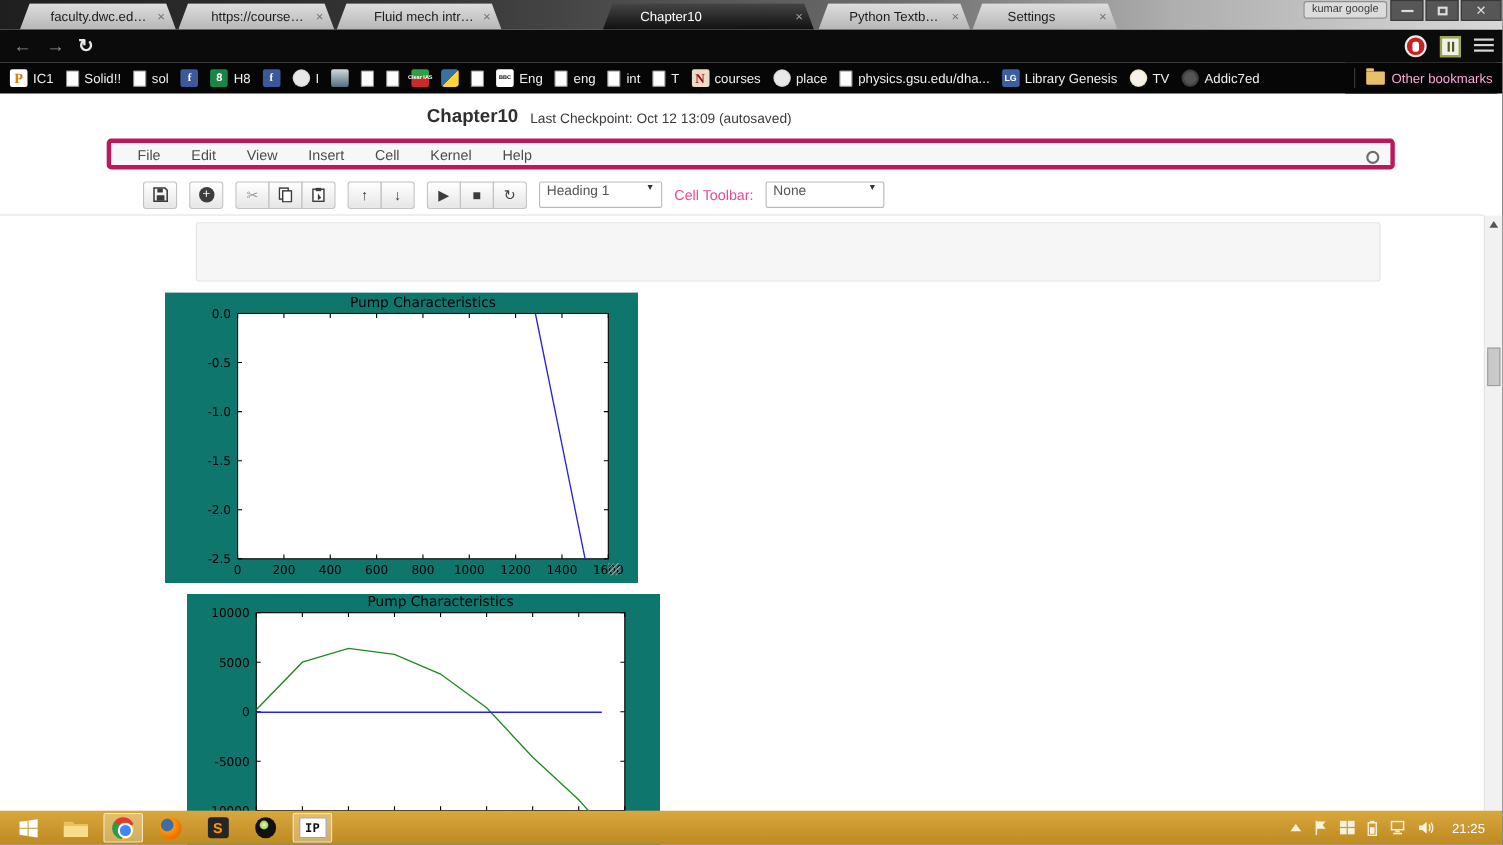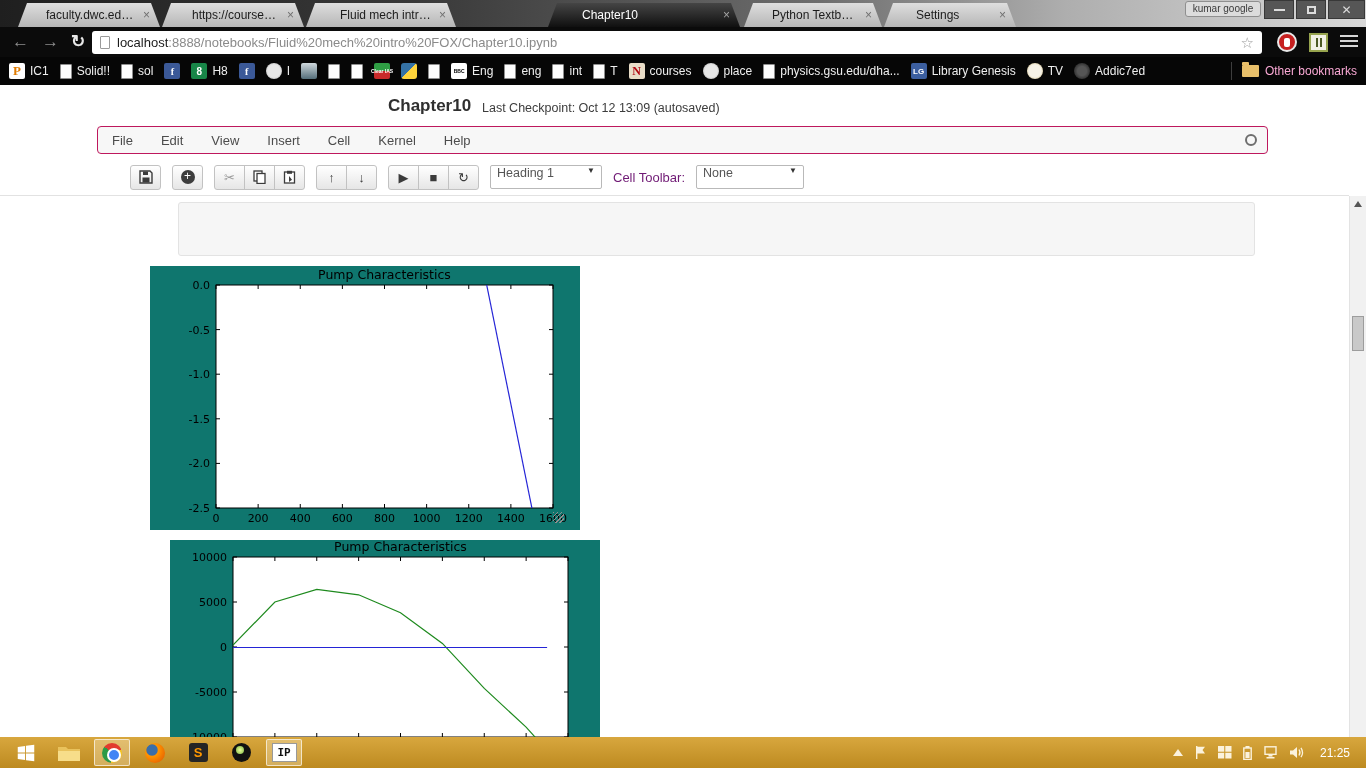--- a/index.html
+++ b/index.html
@@ -81,40 +81,40 @@
   .nb-logo{position:absolute;left:108px;top:86px;font-family:"DejaVu Sans Mono",monospace;
     font-size:29px;letter-spacing:-1px;white-space:nowrap;}
   .nb-logo .ip{color:#232323;font-weight:bold;}
   .nb-logo .y{color:#8a8a8a;}
   .nb-logo .nm{color:#4779b2;margin-left:8px;}
   .nb-title{position:absolute;left:388px;top:96px;font-size:17px;font-weight:bold;color:#2f2f2f;}
   .nb-ckpt{position:absolute;left:482px;top:101px;font-size:12.5px;color:#3c3c3c;}
 
   
   .menubar{position:absolute;left:97px;top:126px;width:1171px;height:28px;background:#f7f7f7;
-    border:1px solid #be185d;border-radius:4px;display:flex;align-items:center;padding-left:0;}
+    border:4px solid #be185d;border-radius:4px;display:flex;align-items:center;padding-left:10px;}
   .menuitem{padding:0 14px;font-size:13px;color:#4c4c4c;}
   .kernel-ind{position:absolute;right:10px;top:7px;width:12px;height:12px;border:2px solid #6e6e6e;border-radius:50%;}
 
   
   .toolbar{position:absolute;left:130px;top:164px;height:26px;display:flex;align-items:center;gap:11px;}
   .grp{display:flex;}
   .tbtn{height:25px;min-width:31px;background:linear-gradient(#ffffff,#e6e6e6);border:1px solid #c2c2c2;
     border-radius:3px;display:flex;align-items:center;justify-content:center;font-size:13px;color:#3b3b3b;padding:0 4px;}
   .grp .tbtn{border-radius:0;margin-left:-1px;}
   .grp .tbtn:first-child{border-radius:3px 0 0 3px;margin-left:0;}
   .grp .tbtn:last-child{border-radius:0 3px 3px 0;}
   .tbtn svg{display:block;}
   .tbtn .dim{color:#9a9a9a;}
   .plusdot{width:14px;height:14px;border-radius:50%;background:#3d3d3d;color:#fff;font-size:12px;
     line-height:13px;text-align:center;}
   .select{height:24px;background:#fff;border:1px solid #b9b9b9;border-radius:2px;display:flex;
     align-items:flex-start;justify-content:space-between;padding:0 6px;font-size:12.5px;color:#555;}
   .select .arr{font-size:8px;color:#333;margin-left:10px;}
-  .tb-label{font-size:13px;color:#701a75;}
+  .tb-label{font-size:13px;color:#ec4899;}
 
   .hdivider{position:absolute;left:0;top:195px;right:17px;height:1px;background:#e2e2e2;}
 
   
   .cell{position:absolute;left:178px;top:202px;width:1077px;height:54px;background:#f6f6f6;
     border:1px solid #e3e3e3;border-radius:3px;}
 
   
   .mpl-chart{position:absolute;background:#0f766e;}
   .grip{position:absolute;left:553px;top:512px;width:11px;height:11px;
@@ -192,25 +192,20 @@
       </div>
     <div class="wc" style="left:1328px;width:37px;">
         <span class="x">✕</span>
       </div>
   </div>
 
   <div class="addr"></div>
   <span class="navbtn" style="left:12px;">←</span>
   <span class="navbtn" style="left:42px;">→</span>
   <span class="navbtn reload" style="left:71px;">↻</span>
-  <div class="urlbar">
-    <span class="pg"></span>
-    <span class="urltext"><span class="host">localhost</span><span class="path">:8888/notebooks/Fluid%20mech%20intro%20FOX/Chapter10.ipynb</span></span>
-    <span class="star">☆</span>
-  </div>
   <div class="ext-hand"></div>
   <div class="ext-food">
       <i></i>
       <i></i>
     </div>
   <div class="menu3">
       <i></i>
       <i></i>
       <i></i>
     </div>

